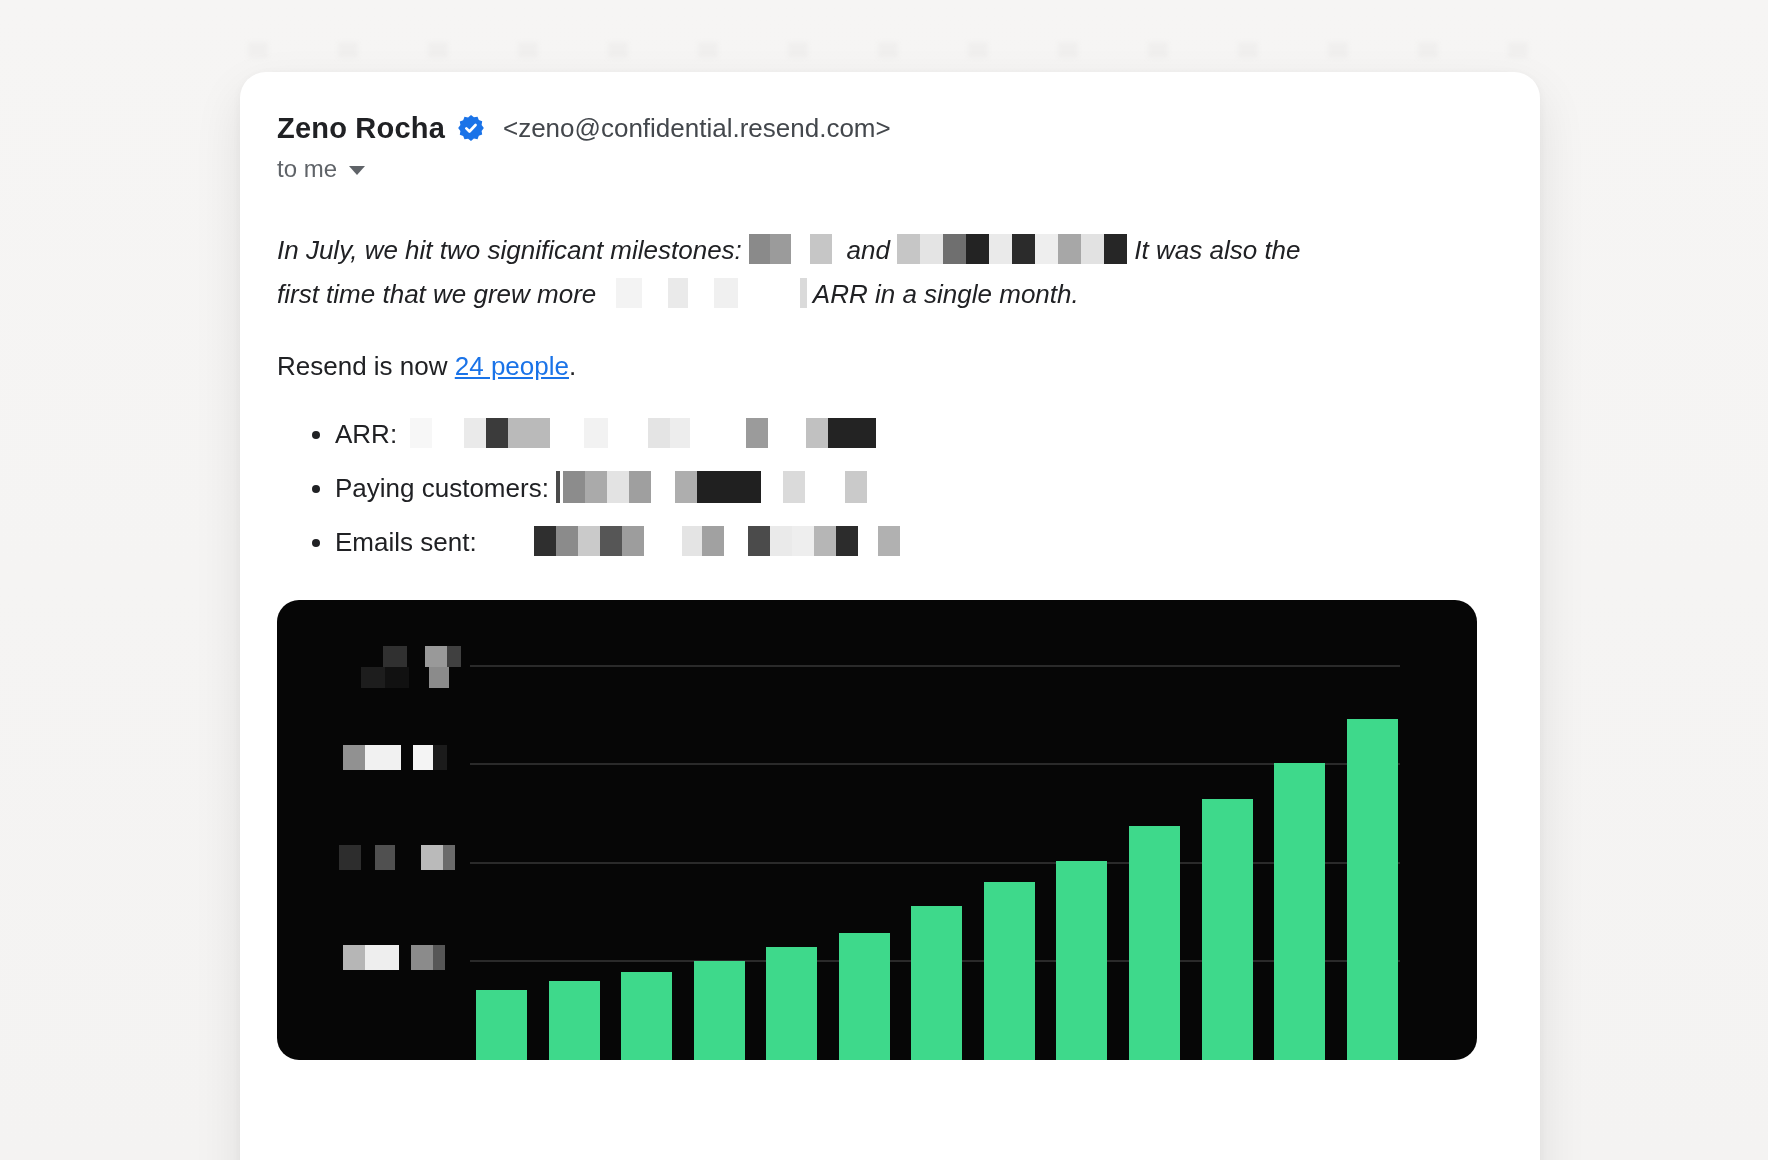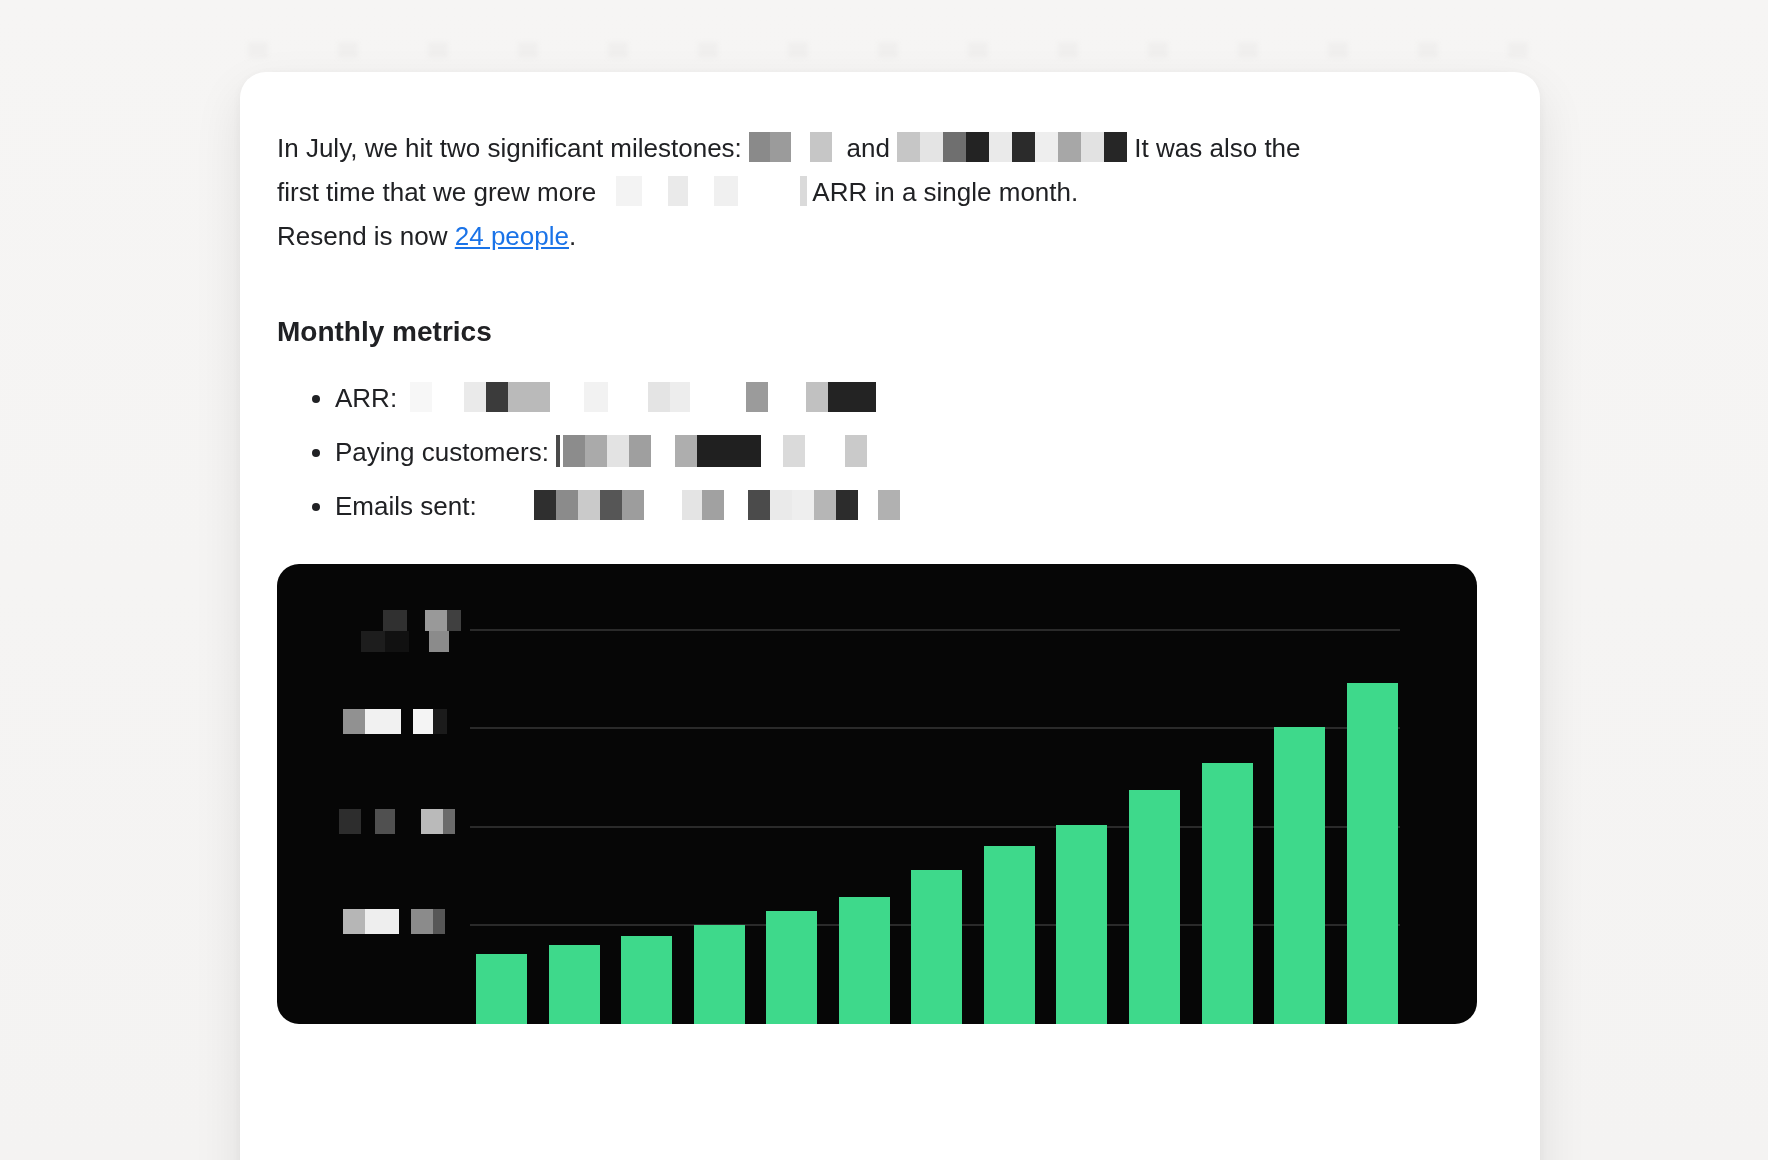--- a/index.html
+++ b/index.html
@@ -23,54 +23,69 @@
   .sender-row{ display:flex; align-items:center; height:36px; }
   .sender-name{ font-size:29px; font-weight:700; color:#202124; letter-spacing:.2px; }
   .badge{ width:28px; height:28px; margin:0 12px 0 12px; display:inline-flex; }
   .badge svg{ width:28px; height:28px; }
   .sender-addr{ font-size:26px; color:#43474c; margin-left:6px; }
   .to-row{ margin-top:8px; height:30px; display:flex; align-items:center; font-size:24px; color:#5f6368; cursor:pointer; width:max-content; }
   .caret{ width:0; height:0; border-left:8px solid transparent; border-right:8px solid transparent; border-top:9px solid #5f6368; margin-left:12px; margin-top:3px; }
 
   .email-body{ font-size:26px; color:#202124; }
   .greeting{ margin-top:30px; line-height:44px; white-space:pre; }
-  .para1{ margin-top:16px; }
+  .para1{ margin-top:44px;font-style:italic; }
   .pline{ line-height:44px; white-space:pre; }
-  .para2{ line-height:44px; white-space:pre; }
+  .para2{ margin-top:28px; line-height:44px; white-space:pre; }
   .link{ color:#1a73e8; text-decoration:underline; cursor:pointer; }
   h2{ margin-top:54px; font-size:28px; line-height:40px; font-weight:700; color:#202124; }
   ul{ margin-top:24px; list-style:disc; padding-left:58px; }
   li{ line-height:44px; margin-bottom:10px; white-space:pre; }
 
   .redact{ display:inline-flex; height:30px; vertical-align:middle; position:relative; top:-3px; }
   .redact .cell{ height:100%; display:inline-block; }
 
   .chart{ position:relative; margin-top:36px; width:1200px; height:460px; border-radius:22px; overflow:hidden; }
   .gridline{ position:absolute; left:193px; width:930px; height:2px; }
   .bar{ position:absolute; bottom:0; }
   .ylab{ position:absolute; display:inline-flex; }
   .ylab .cell{ height:100%; display:inline-block; }
 </style>
 </head>
 <body>
 
 <div class="ghost-band"></div>
 
 <main class="card">
+  <header>
+    <div class="sender-row">
+      <span class="sender-name">Zeno Rocha</span>
+      <span class="badge">
+        <svg viewBox="0 0 24 24">
+          <path fill="#1a73e8" d="M12 .9l2.5 1.9 3.1-.5 1.1 2.9 2.9 1.1-.5 3.1 1.9 2.6-1.9 2.5.5 3.1-2.9 1.1-1.1 2.9-3.1-.5L12 23.1l-2.5-1.9-3.1.5-1.1-2.9-2.9-1.1.5-3.1L1 12l1.9-2.5-.5-3.1 2.9-1.1 1.1-2.9 3.1.5z"></path>
+          <path fill="none" stroke="#ffffff" stroke-width="2.3" stroke-linecap="round" stroke-linejoin="round" d="M8 12.3l2.7 2.7 5.2-5.6"></path>
+        </svg>
+      </span>
+      <span class="sender-addr">&lt;zeno@confidential.resend.com&gt;</span>
+    </div>
+    <div class="to-row">
+      <span>to me</span>
+      <span class="caret"></span>
+    </div>
+  </header>
 
   <section class="email-body">
 
     <div class="para1">
       <div class="pline"><span>In July, we hit two significant milestones: </span><span class="redact" style="height: 30px;"><span class="cell" style="width: 21px; background: rgb(138, 138, 138);"></span><span class="cell" style="width: 21px; background: rgb(155, 155, 155);"></span><span class="cell" style="width: 19px;"></span><span class="cell" style="width: 22px; background: rgb(198, 198, 198);"></span></span><span>  and </span><span class="redact" style="height: 30px;"><span class="cell" style="width: 23px; background: rgb(198, 198, 198);"></span><span class="cell" style="width: 23px; background: rgb(228, 228, 228);"></span><span class="cell" style="width: 23px; background: rgb(111, 111, 111);"></span><span class="cell" style="width: 23px; background: rgb(35, 35, 35);"></span><span class="cell" style="width: 23px; background: rgb(234, 234, 234);"></span><span class="cell" style="width: 23px; background: rgb(43, 43, 43);"></span><span class="cell" style="width: 23px; background: rgb(238, 238, 238);"></span><span class="cell" style="width: 23px; background: rgb(167, 167, 167);"></span><span class="cell" style="width: 23px; background: rgb(226, 226, 226);"></span><span class="cell" style="width: 23px; background: rgb(38, 38, 38);"></span></span><span> It was also the</span></div>
       <div class="pline"><span>first time that we grew more </span><span class="redact" style="height: 30px;"><span class="cell" style="width: 12px;"></span><span class="cell" style="width: 26px; background: rgb(243, 243, 243);"></span><span class="cell" style="width: 26px;"></span><span class="cell" style="width: 20px; background: rgb(234, 234, 234);"></span><span class="cell" style="width: 26px;"></span><span class="cell" style="width: 24px; background: rgb(240, 240, 240);"></span><span class="cell" style="width: 62px;"></span><span class="cell" style="width: 7px; background: rgb(218, 218, 218);"></span></span><span> ARR in a single month.</span></div>
     </div>
 
     <p class="para2"><span>Resend is now </span><a class="link">24 people</a><span>.</span></p>
 
-    <h2>Monthly metrics</h2>
 
     <ul>
       <li><span>ARR: </span><span class="redact" style="height: 30px;"><span class="cell" style="width: 6px;"></span><span class="cell" style="width: 22px; background: rgb(247, 247, 247);"></span><span class="cell" style="width: 32px;"></span><span class="cell" style="width: 22px; background: rgb(234, 234, 234);"></span><span class="cell" style="width: 22px; background: rgb(59, 59, 59);"></span><span class="cell" style="width: 42px; background: rgb(186, 186, 186);"></span><span class="cell" style="width: 34px;"></span><span class="cell" style="width: 24px; background: rgb(242, 242, 242);"></span><span class="cell" style="width: 40px;"></span><span class="cell" style="width: 22px; background: rgb(228, 228, 228);"></span><span class="cell" style="width: 20px; background: rgb(237, 237, 237);"></span><span class="cell" style="width: 56px;"></span><span class="cell" style="width: 22px; background: rgb(155, 155, 155);"></span><span class="cell" style="width: 38px;"></span><span class="cell" style="width: 22px; background: rgb(193, 193, 193);"></span><span class="cell" style="width: 48px; background: rgb(35, 35, 35);"></span></span></li>
       <li><span>Paying customers: </span><span class="redact" style="height: 32px;"><span class="cell" style="width: 4px; background: rgb(74, 74, 74);"></span><span class="cell" style="width: 3px;"></span><span class="cell" style="width: 22px; background: rgb(140, 140, 140);"></span><span class="cell" style="width: 22px; background: rgb(170, 170, 170);"></span><span class="cell" style="width: 22px; background: rgb(227, 227, 227);"></span><span class="cell" style="width: 22px; background: rgb(159, 159, 159);"></span><span class="cell" style="width: 24px;"></span><span class="cell" style="width: 22px; background: rgb(174, 174, 174);"></span><span class="cell" style="width: 64px; background: rgb(32, 32, 32);"></span><span class="cell" style="width: 22px;"></span><span class="cell" style="width: 22px; background: rgb(218, 218, 218);"></span><span class="cell" style="width: 40px;"></span><span class="cell" style="width: 22px; background: rgb(202, 202, 202);"></span></span></li>
       <li><span>Emails sent: </span><span class="redact" style="height: 30px;"><span class="cell" style="width: 50px;"></span><span class="cell" style="width: 22px; background: rgb(47, 47, 47);"></span><span class="cell" style="width: 22px; background: rgb(139, 139, 139);"></span><span class="cell" style="width: 22px; background: rgb(202, 202, 202);"></span><span class="cell" style="width: 22px; background: rgb(86, 86, 86);"></span><span class="cell" style="width: 22px; background: rgb(157, 157, 157);"></span><span class="cell" style="width: 38px;"></span><span class="cell" style="width: 20px; background: rgb(228, 228, 228);"></span><span class="cell" style="width: 22px; background: rgb(161, 161, 161);"></span><span class="cell" style="width: 24px;"></span><span class="cell" style="width: 22px; background: rgb(75, 75, 75);"></span><span class="cell" style="width: 22px; background: rgb(234, 234, 234);"></span><span class="cell" style="width: 22px; background: rgb(238, 238, 238);"></span><span class="cell" style="width: 22px; background: rgb(182, 182, 182);"></span><span class="cell" style="width: 22px; background: rgb(44, 44, 44);"></span><span class="cell" style="width: 20px;"></span><span class="cell" style="width: 22px; background: rgb(177, 177, 177);"></span></span></li>
     </ul>
 
     <div class="chart" id="chart" style="background: rgb(6, 6, 6);">
         <div class="gridline" style="top: 65px; background: rgb(42, 42, 42);"></div>
         <div class="gridline" style="top: 163px; background: rgb(42, 42, 42);"></div>

